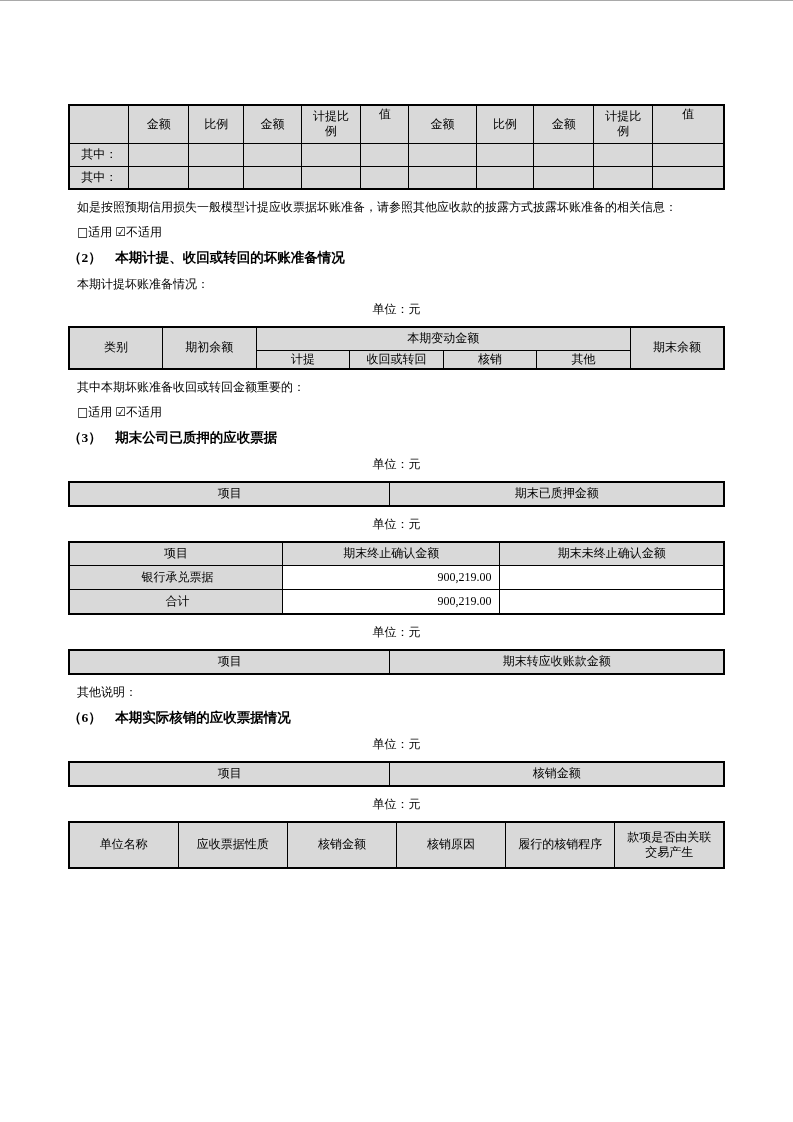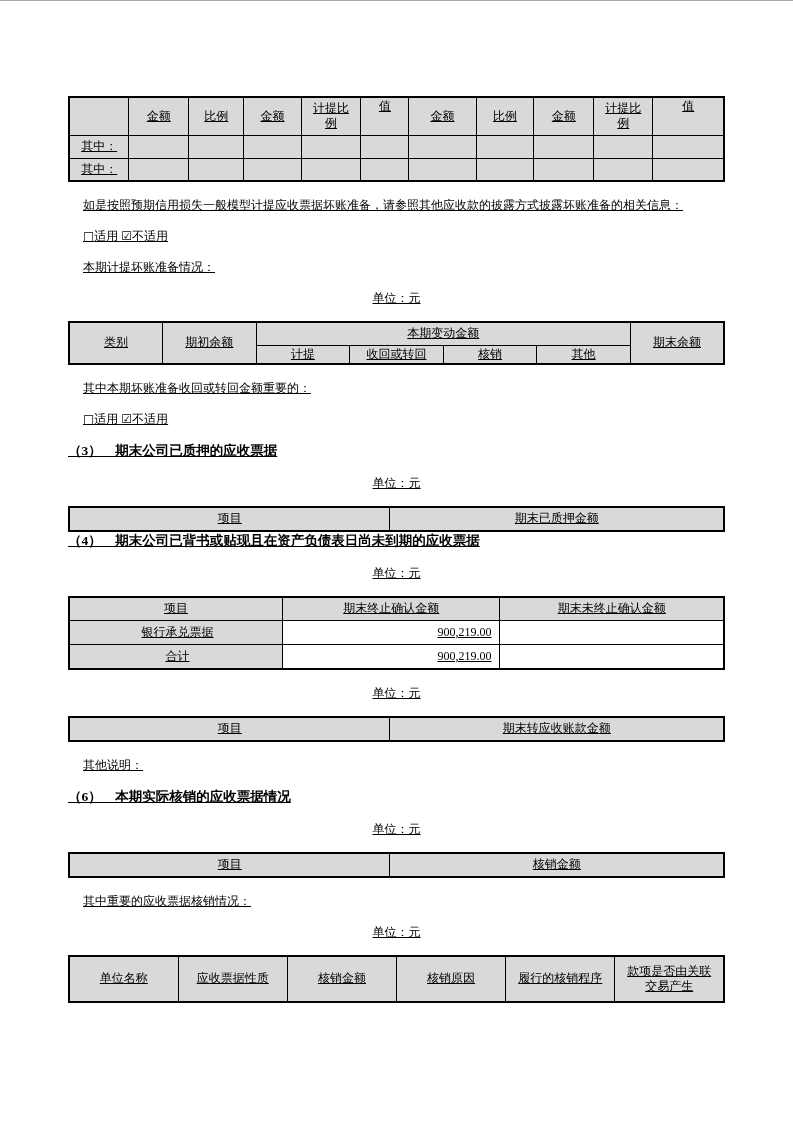--- a/index.html
+++ b/index.html
@@ -1,28 +1,27 @@
 <!DOCTYPE html>
 <html><head>
 <meta charset="utf-8">
 <style>
   html,body { margin:0; padding:0; background:#ffffff; }
   .page {
     position:relative;
     width:793px; height:1122px;
     box-sizing:border-box;
-    padding:0 68px;
+    padding:8px 68px;
     background:#fff;
     font-family:"Liberation Serif","DejaVu Serif",serif;
     color:#000;
     overflow:hidden;
-    text-decoration:underline;
   }
   .page-edge { position:absolute; top:0; left:0; width:793px; height:1px; background:#a9a9a9; }
-  p.para { margin:15px; font-size:12px; line-height:16px; }
+  p.para { margin:9px; font-size:12px; line-height:16px; }
   .unit { text-align:center; }
   h3.hd { margin:0; font-size:13.5px; line-height:18px; font-weight:bold; }
   table.doc { width:100%; border-collapse:collapse; table-layout:fixed; border:2px solid #000; }
   table.doc td {
     border:1px solid #000;
     font-size:12px; line-height:15px;
     text-align:center; vertical-align:middle;
     padding:1px 2px; overflow:hidden;
     word-break:break-all;
   }
@@ -97,20 +96,21 @@
       <td class="shade"></td>
           <td class="shade"></td>
     </tr>
   </tbody>
     </table>
 
   <p class="para mt6">如是按照预期信用损失一般模型计提应收票据坏账准备，请参照其他应收款的披露方式披露坏账准备的相关信息：</p>
 
   <p class="para mt7"><span class="cb">□</span><span>适用</span> <span class="cb">☑</span><span>不适用</span></p>
 
+  <h3 class="hd mt14">（2）　本期计提、收回或转回的坏账准备情况</h3>
 
   <p class="para mt21">本期计提坏账准备情况：</p>
   <p class="para unit mt6">单位：元</p>
 
   <table class="doc mt7">
     <colgroup>
       <col style="width:14.28%">
         <col style="width:14.28%">
         <col style="width:14.28%">
         <col style="width:14.28%">
@@ -147,21 +147,20 @@
         <col style="width:51%">
       </colgroup>
     <tbody>
         <tr style="height:24px">
       <td class="shade">项目</td>
       <td class="shade">期末已质押金额</td>
     </tr>
   </tbody>
     </table>
 
-  <h3 class="hd mt22">（4）　期末公司已背书或贴现且在资产负债表日尚未到期的应收票据</h3>
   <p class="para unit mt18">单位：元</p>
 
   <table class="doc mt4">
     <colgroup>
         <col style="width:32.6%">
         <col style="width:33.2%">
         <col style="width:34.2%">
       </colgroup>
     <tbody>
         <tr style="height:24px">
@@ -208,21 +207,20 @@
         <col style="width:51%">
       </colgroup>
     <tbody>
         <tr style="height:24px">
       <td class="shade">项目</td>
       <td class="shade">核销金额</td>
     </tr>
   </tbody>
     </table>
 
-  <p class="para mt6">其中重要的应收票据核销情况：</p>
   <p class="para unit mt5">单位：元</p>
 
   <table class="doc mt4">
     <colgroup>
       <col style="width:16.66%">
         <col style="width:16.66%">
         <col style="width:16.66%">
       <col style="width:16.66%">
         <col style="width:16.66%">
         <col style="width:16.66%">

